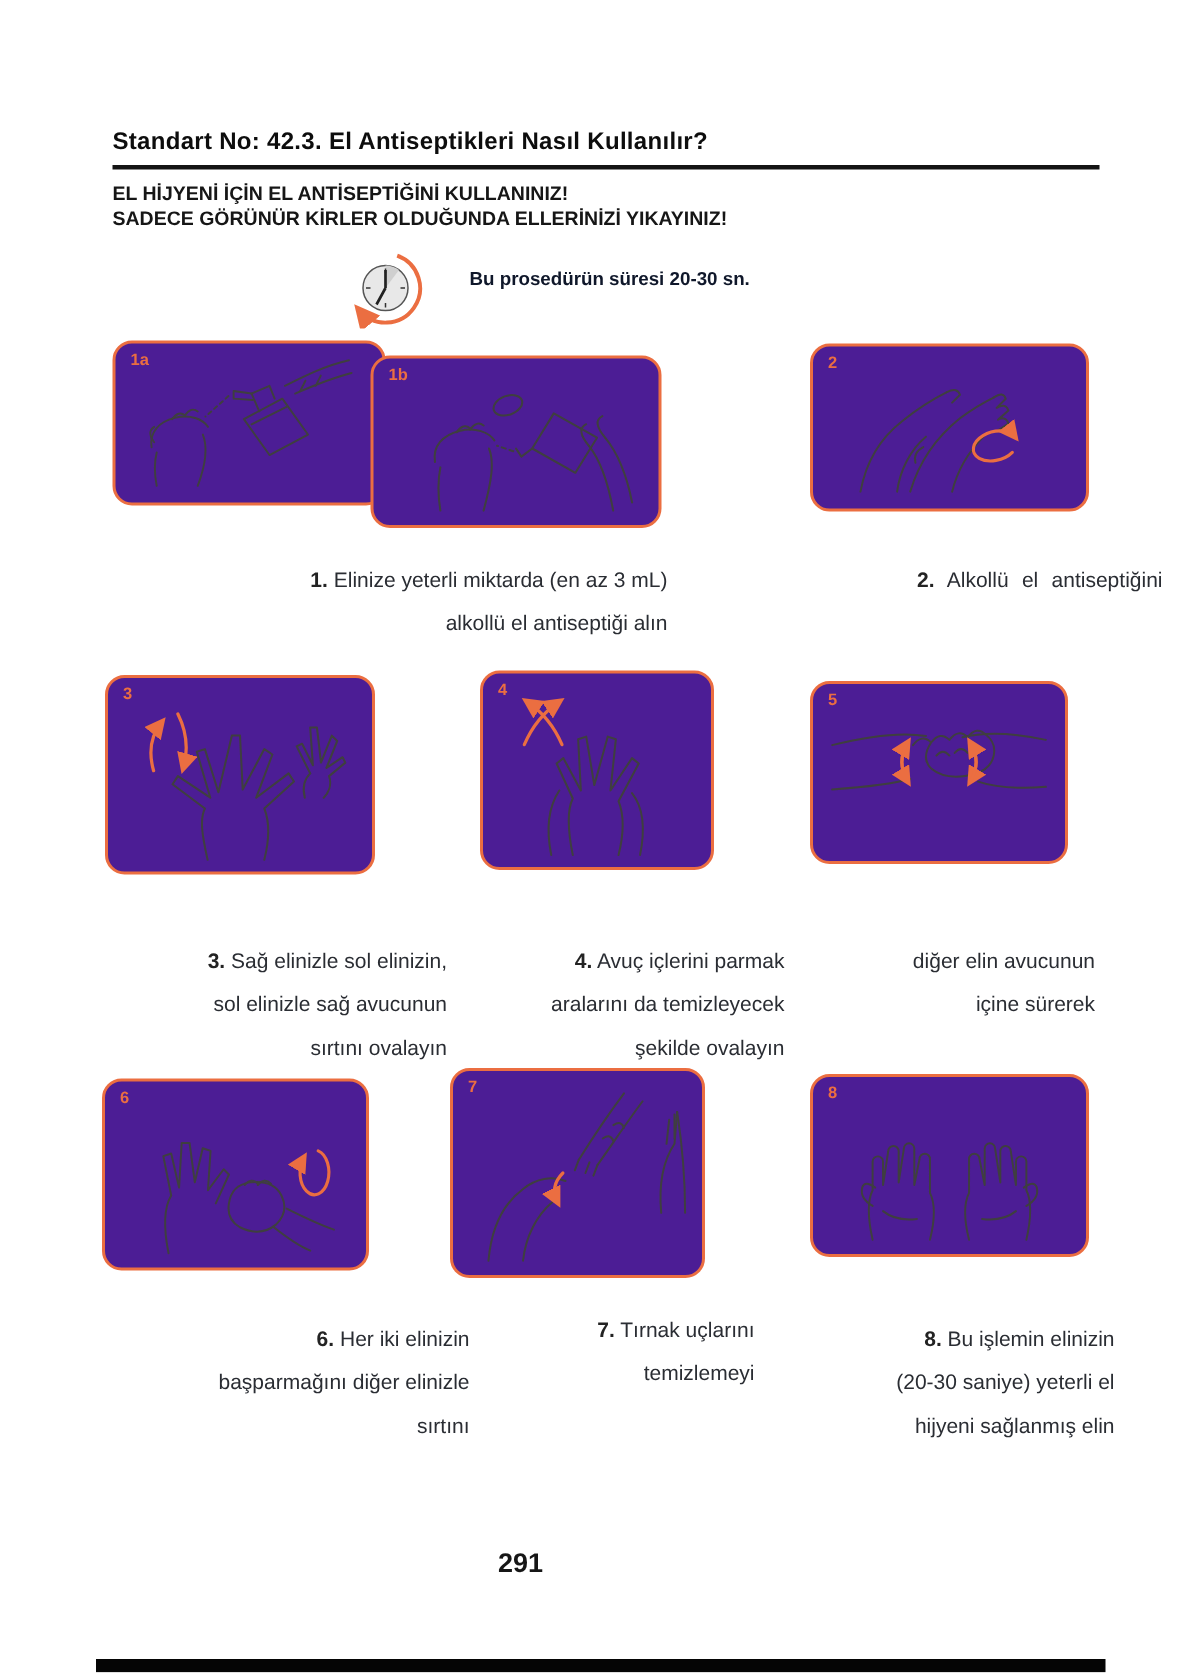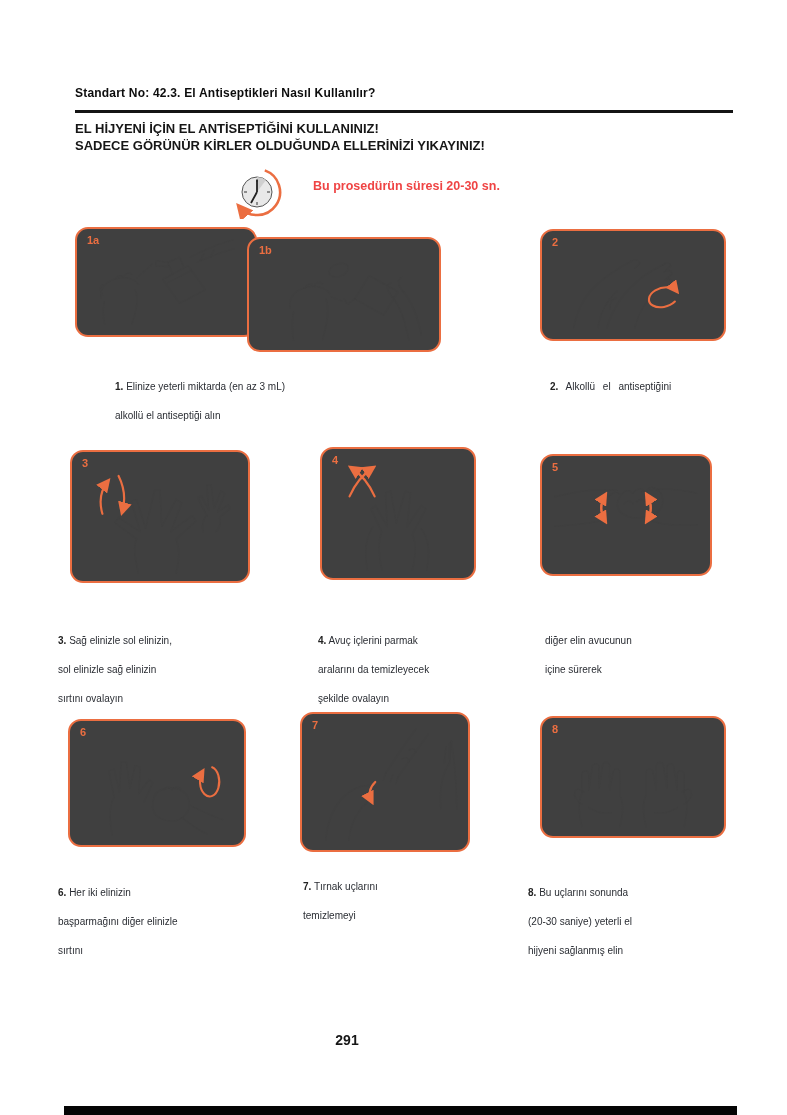--- a/index.html
+++ b/index.html
@@ -1,35 +1,35 @@
 <!DOCTYPE html>
 <html><head>
 <meta charset="utf-8">
 <style>
   html,body{margin:0;padding:0;background:#fff;}
   .page{position:relative;width:787px;height:1115px;background:#fff;overflow:hidden;
         font-family:"Liberation Sans","DejaVu Sans",sans-serif;color:#1c1c1c;}
-  .title{position:absolute;left:75px;top:86px;font-size:12px;font-weight:bold;color:#0d0d0d;letter-spacing:.2px;}
+  .title{position:absolute;left:75px;top:86px;font-size:16px;font-weight:bold;color:#0d0d0d;letter-spacing:.2px;}
   .rule{position:absolute;left:75px;top:110px;width:658px;height:3px;background:#141414;}
   .banner{position:absolute;left:75px;top:121px;width:658px;text-align:left;
           font-size:13px;font-weight:bold;color:#161616;line-height:16.5px;}
   .clock{position:absolute;left:232px;top:163px;width:56px;height:56px;}
-  .durnote{position:absolute;left:313px;top:179px;font-size:12.5px;font-weight:bold;color:#ef4444;}
-  .panel{position:absolute;background:#404040;border:2.5px solid #EB6E41;border-radius:13px;box-sizing:border-box;}
+  .durnote{position:absolute;left:313px;top:179px;font-size:12.5px;font-weight:bold;color:#0f172a;}
+  .panel{position:absolute;background:#4c1d95;border:2.5px solid #EB6E41;border-radius:13px;box-sizing:border-box;}
   .plabel{position:absolute;top:5px;left:10px;font-size:11px;font-weight:bold;color:#EB6E41;}
   .illus{position:absolute;left:6px;top:6px;width:calc(100% - 12px);height:calc(100% - 12px);}
   .illus path,.illus ellipse,.illus circle{fill:none;stroke:#3f3f3f;stroke-width:1.5;stroke-linecap:round;stroke-linejoin:round;}
   .illus .arw{stroke:#EB6E41;stroke-width:2.4;}
   .illus .dash{stroke-dasharray:3 3;}
-  .step{position:absolute;font-size:10px;color:#2a2d33;line-height:29px;}
+  .step{position:absolute;font-size:14px;color:#2a2d33;line-height:29px;text-align:right;}
   .snum{font-weight:bold;color:#232323;}
   .wsp{word-spacing:5px;margin-left:37px;}
   .clip{height:7px;overflow:hidden;opacity:.85;}
   .pagenum{position:absolute;left:0;top:1032px;width:694px;text-align:center;
-           font-size:14px;font-weight:bold;color:#161616;}
+           font-size:18px;font-weight:bold;color:#161616;}
   .bottombar{position:absolute;left:64px;top:1106px;width:673px;height:9px;background:#050505;}
 </style>
 </head>
 <body>
 
 <svg width="0" height="0" style="position:absolute" aria-hidden="true">
   <defs>
     <marker id="ah" viewBox="0 0 10 10" refX="7" refY="5" markerWidth="6.5" markerHeight="6.5" orient="auto-start-reverse">
       <path d="M0,0 L10,5 L0,10 Z" fill="#EB6E41" stroke="none"></path>
     </marker>
@@ -145,21 +145,21 @@
       <path d="M84,48 q5,-6 10,0 M98,46 q5,-6 10,0"></path>
       <path class="arw" d="M62,68 C56,58 56,48 62,38" marker-end="url(#ah)"></path>
       <path class="arw" d="M62,38 C56,48 56,58 62,68" marker-end="url(#ah)"></path>
       <path class="arw" d="M110,38 C116,48 116,58 110,68" marker-end="url(#ah)"></path>
       <path class="arw" d="M110,68 C116,58 116,48 110,38" marker-end="url(#ah)"></path>
     </svg>
   </div>
 
   <div class="step" style="left:58px;top:626px;width:240px">
     <div><span class="snum">3.</span> <span>Sağ elinizle sol elinizin,</span></div>
-    <div>sol elinizle sağ elinizin</div>
+    <div>sol elinizle sağ avucunun</div>
     <div>sırtını ovalayın</div>
   </div>
   <div class="step" style="left:318px;top:626px;width:205px">
     <div><span class="snum">4.</span> <span>Avuç içlerini parmak</span></div>
     <div>aralarını da temizleyecek</div>
     <div>şekilde ovalayın</div>
   </div>
   <div class="step" style="left:545px;top:626px;width:185px">
     <div>diğer elin avucunun</div>
     <div>içine sürerek</div>
@@ -209,21 +209,21 @@
   <div class="step" style="left:58px;top:878px;width:255px">
     <div><span class="snum">6.</span> <span>Her iki elinizin</span></div>
     <div>başparmağını diğer elinizle</div>
     <div>sırtını</div>
   </div>
   <div class="step" style="left:303px;top:872px;width:200px">
     <div><span class="snum">7.</span> <span>Tırnak uçlarını</span></div>
     <div>temizlemeyi</div>
   </div>
   <div class="step" style="left:528px;top:878px;width:215px">
-    <div><span class="snum">8.</span> <span>Bu uçlarını sonunda</span></div>
+    <div><span class="snum">8.</span> <span>Bu işlemin elinizin</span></div>
     <div>(20-30 saniye) yeterli el</div>
     <div>hijyeni sağlanmış elin</div>
   </div>
 
   <div class="pagenum">291</div>
   <div class="bottombar"></div>
 
 </div>
 
 </body></html>

